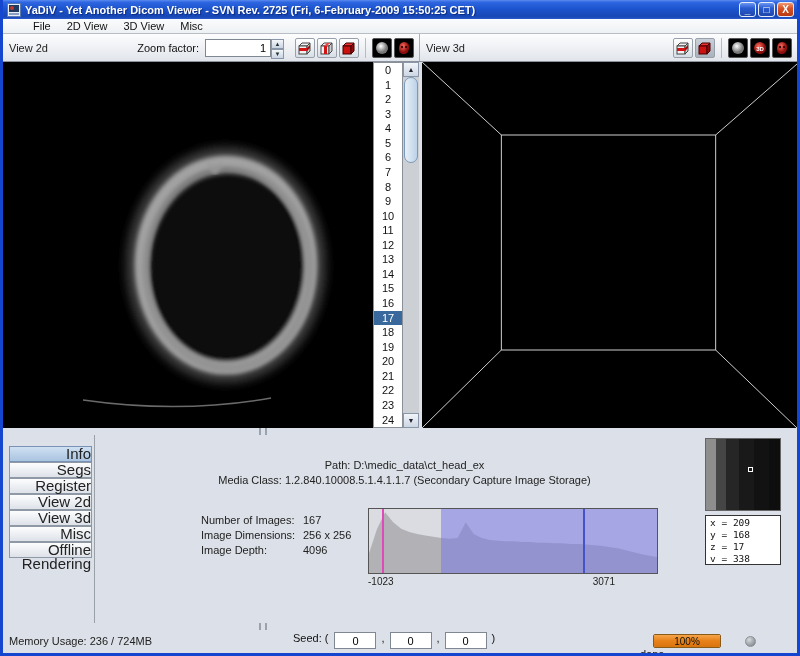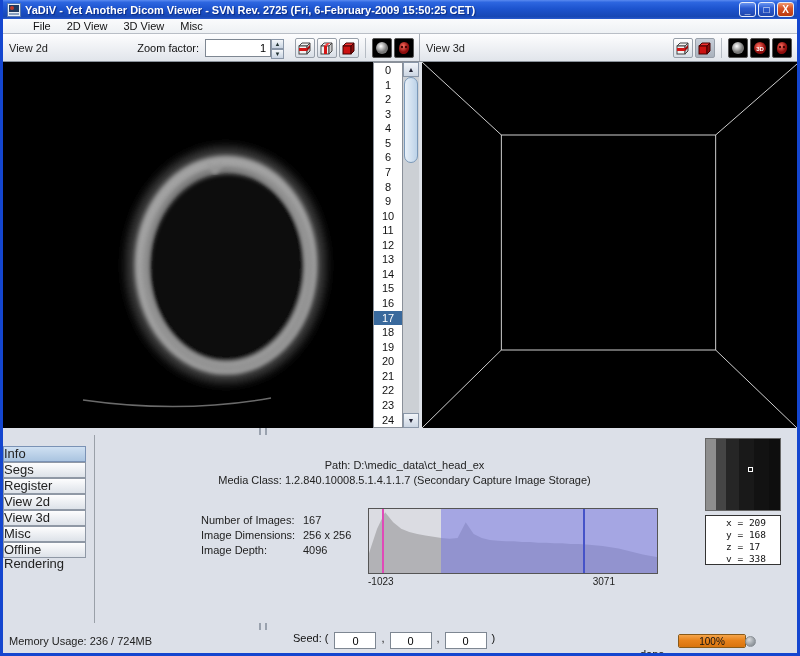--- a/index.html
+++ b/index.html
@@ -63,22 +63,22 @@
   .view3d-canvas { flex:1; background:#000; position:relative; }
 
   
   .hdivider { height:7px; flex:0 0 7px; background:#dce0e8; position:relative; }
   .hdivider .grip { position:absolute; left:256px; top:0px; width:8px; height:7px;
     border-left:2px solid #9aa2ae; border-right:2px solid #9aa2ae; }
 
   
   .bottom { flex:0 0 188px; height:188px; background:#dce0e8; position:relative; }
   .tabs-col { position:absolute; left:0; top:0; width:92px; height:100%; border-right:1px solid #9aa0a8; }
-  .tab-btn { display:block; width:83px; height:16px; line-height:14px; text-align:left;
-    background:linear-gradient(180deg,#fdfdfe,#dde2e9); border:1px solid #8f98a5; color:#222; font-size:13px; }
+  .tab-btn { display:block; width:83px; margin-left:6px; height:16px; line-height:14px; text-align:right;
+    background:linear-gradient(180deg,#fdfdfe,#dde2e9); border:1px solid #8f98a5; color:#222; font-size:15px; }
   .tab-btn:first-child { margin-top:11px; }
   .tab-btn.active { background:linear-gradient(180deg,#cfe0f2,#aac4e0); border-color:#7a92b5; }
 
   .info-center { position:absolute; left:93px; top:0; width:617px; height:100%; }
   .path-line { position:absolute; top:24px; left:0; width:100%; text-align:center; color:#222; }
   .media-line { position:absolute; top:39px; left:0; width:100%; text-align:center; color:#222; }
   .fields { position:absolute; left:105px; top:76px; }
   .field-row { display:flex; height:15px; color:#222;align-items:flex-end; }
   .field-label { width:102px; }
   .field-value { }
@@ -89,33 +89,33 @@
   .hist-select { position:absolute; top:0; height:100%; background:rgba(120,122,228,0.55); }
   .hist-mark { position:absolute; top:0; height:100%; width:2px; }
   .hist-mark.pink { background:#e04ab8; }
   .hist-mark.blue { background:#4653c8; }
   .hist-axis { display:flex; justify-content:space-between; font-size:10px; color:#222; margin-top:2px; }
 
   .probe-view { position:absolute; right:16px; top:3px; width:76px; height:73px; border:1px solid #666;
     background:linear-gradient(90deg,#8e8e8e 0 13%,#454545 13% 27%,#262626 27% 45%,#191919 45% 65%,#121212 65% 85%,#0e0e0e 85% 100%); }
   .probe-marker { position:absolute; left:57%; top:40%; width:5px; height:5px; border:1px solid #fff; }
   .probe-coords { position:absolute; right:16px; top:80px; width:76px; height:50px; background:#fff;
-    border:1px solid #333; padding:1px 0 0 20px; font-family:"DejaVu Sans Mono",monospace; font-size:9.5px; }
+    border:1px solid #333; padding:1px 0 0 4px; font-family:"DejaVu Sans Mono",monospace; font-size:9.5px; }
   .probe-coords div { line-height:12px; color:#111; }
 
   
   .statusbar { flex:1; position:relative; background:#dce0e8; }
   .mem-text { position:absolute; left:6px; top:5px; color:#222; }
   .seed-group { position:absolute; left:290px; top:2px; display:flex; }
   .seed-group .lbl { margin-right:4px; }
   .seed-input { width:42px; height:17px; border:1px solid #7e8792; background:#fff; text-align:center;
     font-size:11px; font-family:inherit; margin:0 2px; }
   .seed-comma { margin:0 3px; }
   .done-label { position:absolute; left:637px; top:18px; }
-  .progress { position:absolute; left:675px; top:4px; width:68px; height:14px; border:1px solid #8a5a18;
+  .progress { position:absolute; left:650px; top:4px; width:68px; height:14px; border:1px solid #8a5a18;
     background:#e6e8ec; border-radius:2px; overflow:hidden; }
   .progress-fill { height:100%; background:linear-gradient(180deg,#f5a54a,#e8831c 45%,#d9740e); }
   .progress-text { position:absolute; left:0; top:0; width:100%; text-align:center; line-height:13px;
     font-size:10px; color:#111; }
   .status-ball { position:absolute; left:742px; top:6px; width:11px; height:11px; border-radius:50%;
     background:radial-gradient(circle at 35% 30%,#d8dbde,#9aa0a6 60%,#787e85); border:1px solid #8a9096; }
 
   svg text { font-family:"Liberation Sans",sans-serif; }
 </style>
 </head>

